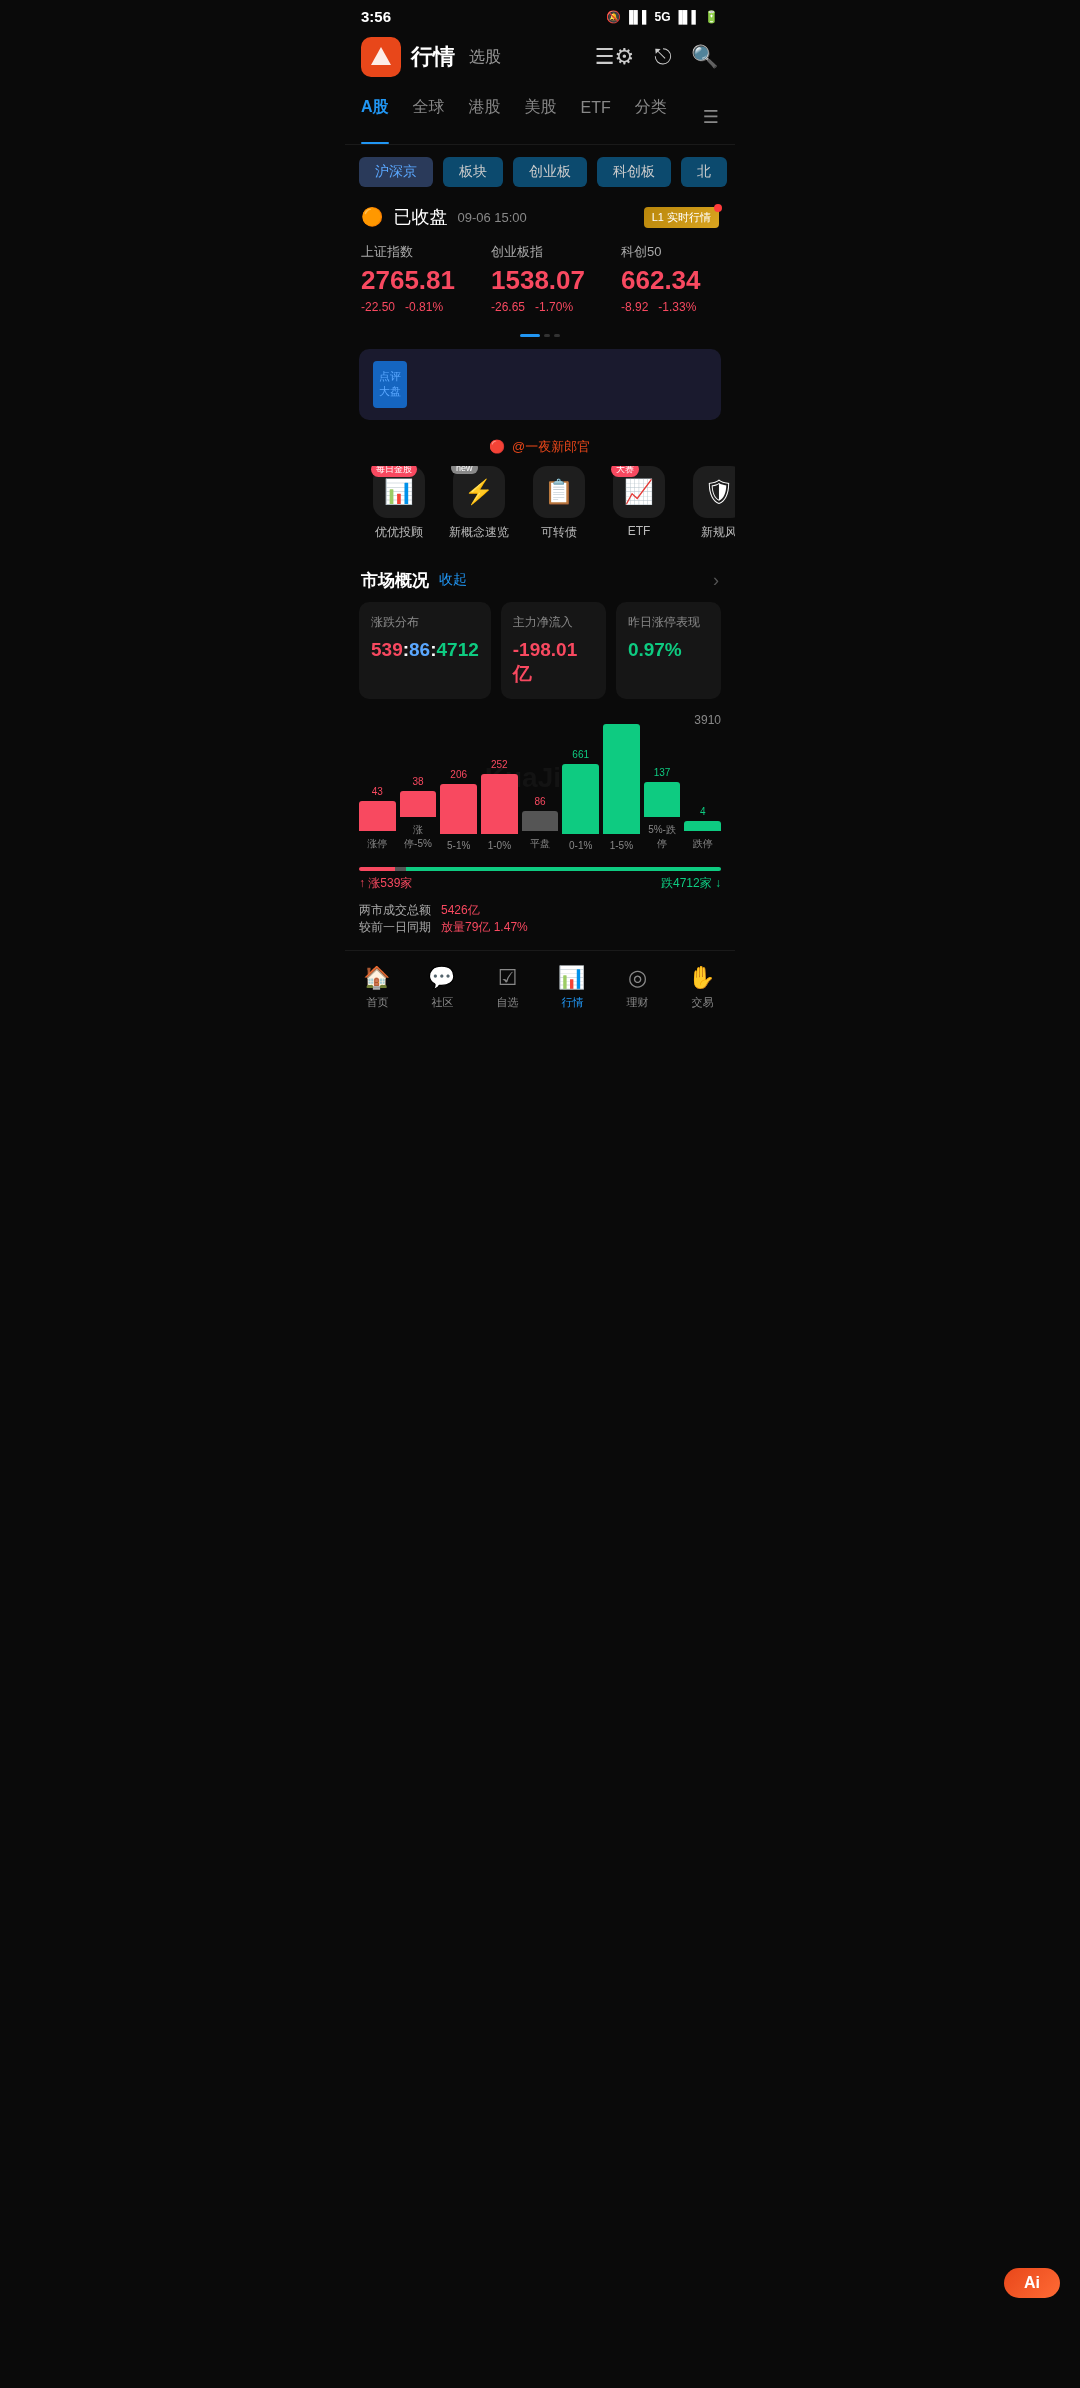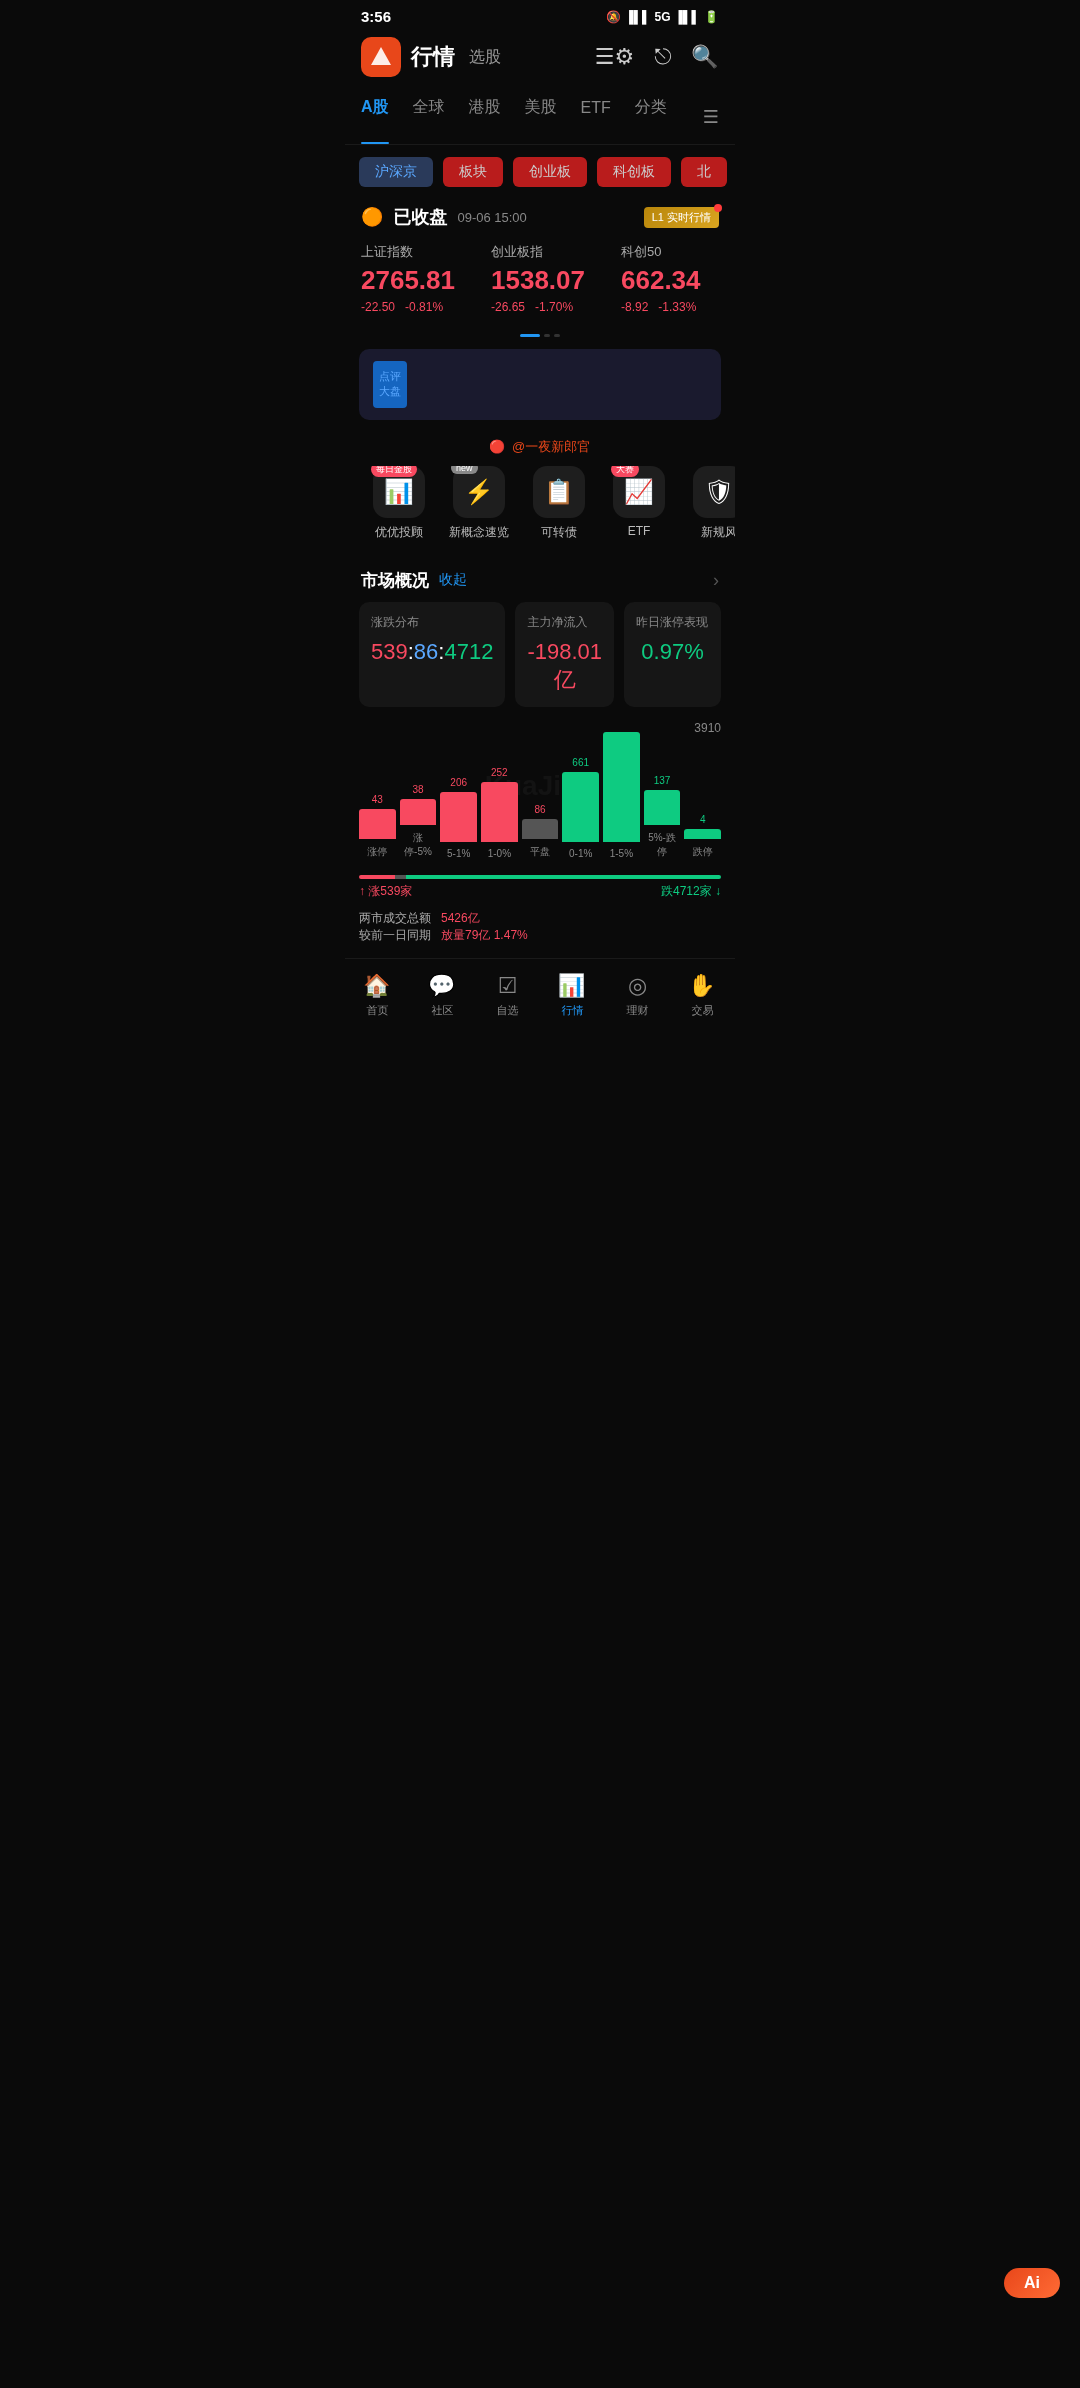--- a/index.html
+++ b/index.html
@@ -112,42 +112,42 @@
       padding: 12px 14px;
       gap: 10px;
       overflow-x: auto;
     }
     .sub-tabs::-webkit-scrollbar { display: none; }
     .sub-tab {
       padding: 6px 16px;
       border-radius: 6px;
       font-size: 14px;
       color: #ccc;
-      background: #b91c1c;
+      background: #0c4a6e;
       white-space: nowrap;
       flex-shrink: 0;
     }
     .sub-tab.active {
       background: #2a3a5a;
       color: #5ba8ff;
     }
 
     
     .market-status {
       display: flex;
       align-items: center;
       padding: 6px 16px 10px;
       gap: 10px;
     }
     .dot-icon {
       font-size: 18px;
     }
     .market-closed {
       font-size: 18px;
-      font-weight: 700;
+      font-weight: 400;
     }
     .market-time {
       font-size: 13px;
       color: #888;
     }
     .realtime-badge {
       margin-left: auto;
       background: linear-gradient(135deg, #b8860b, #daa520);
       color: #fff;
       font-size: 11px;
@@ -334,23 +334,22 @@
       background: #161616;
       border-radius: 10px;
       padding: 12px;
     }
     .card-title {
       font-size: 12px;
       color: #888;
       margin-bottom: 8px;
     }
     .card-value {
-      font-size: 22px;
-      font-weight: 400;
-      text-align: center;
+      font-size: 19px;
+      font-weight: 700;
     }
     .card-value.red { color: #f84960; }
     .card-value.green { color: #0ecb81; }
 
     
     .bar-chart-section {
       padding: 14px 14px 6px;
       position: relative;
     }
     .bar-chart {

